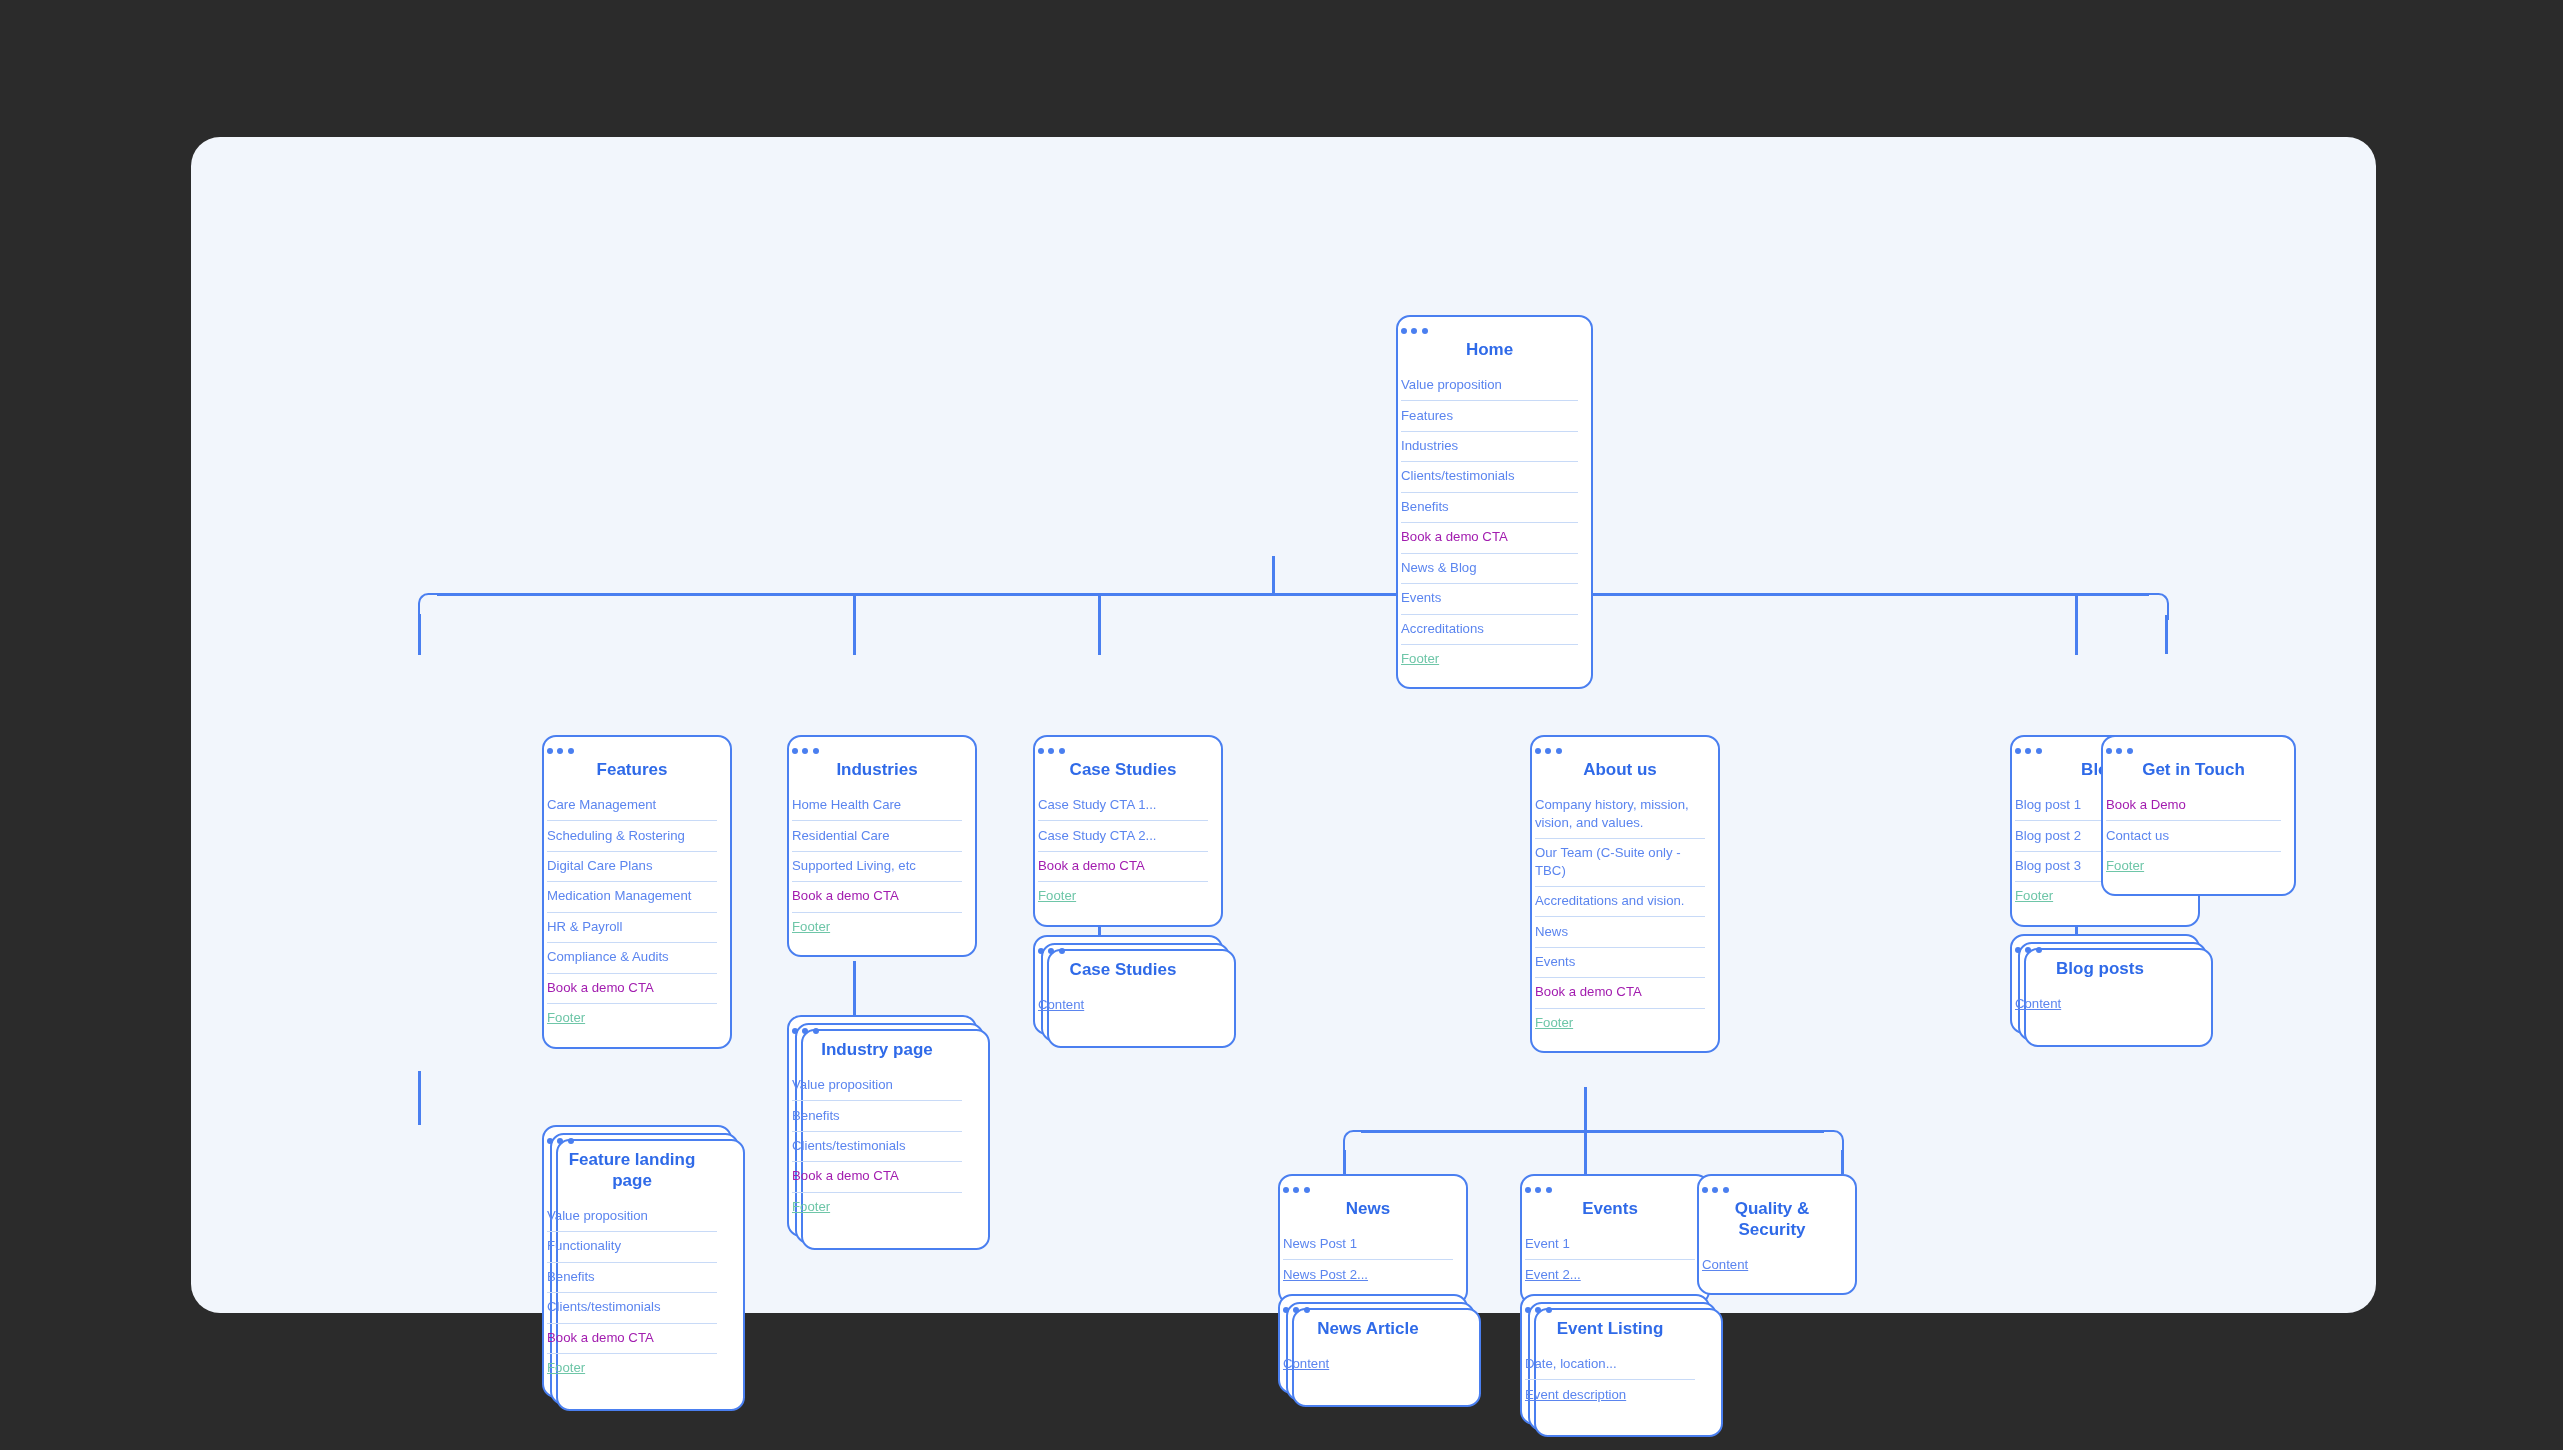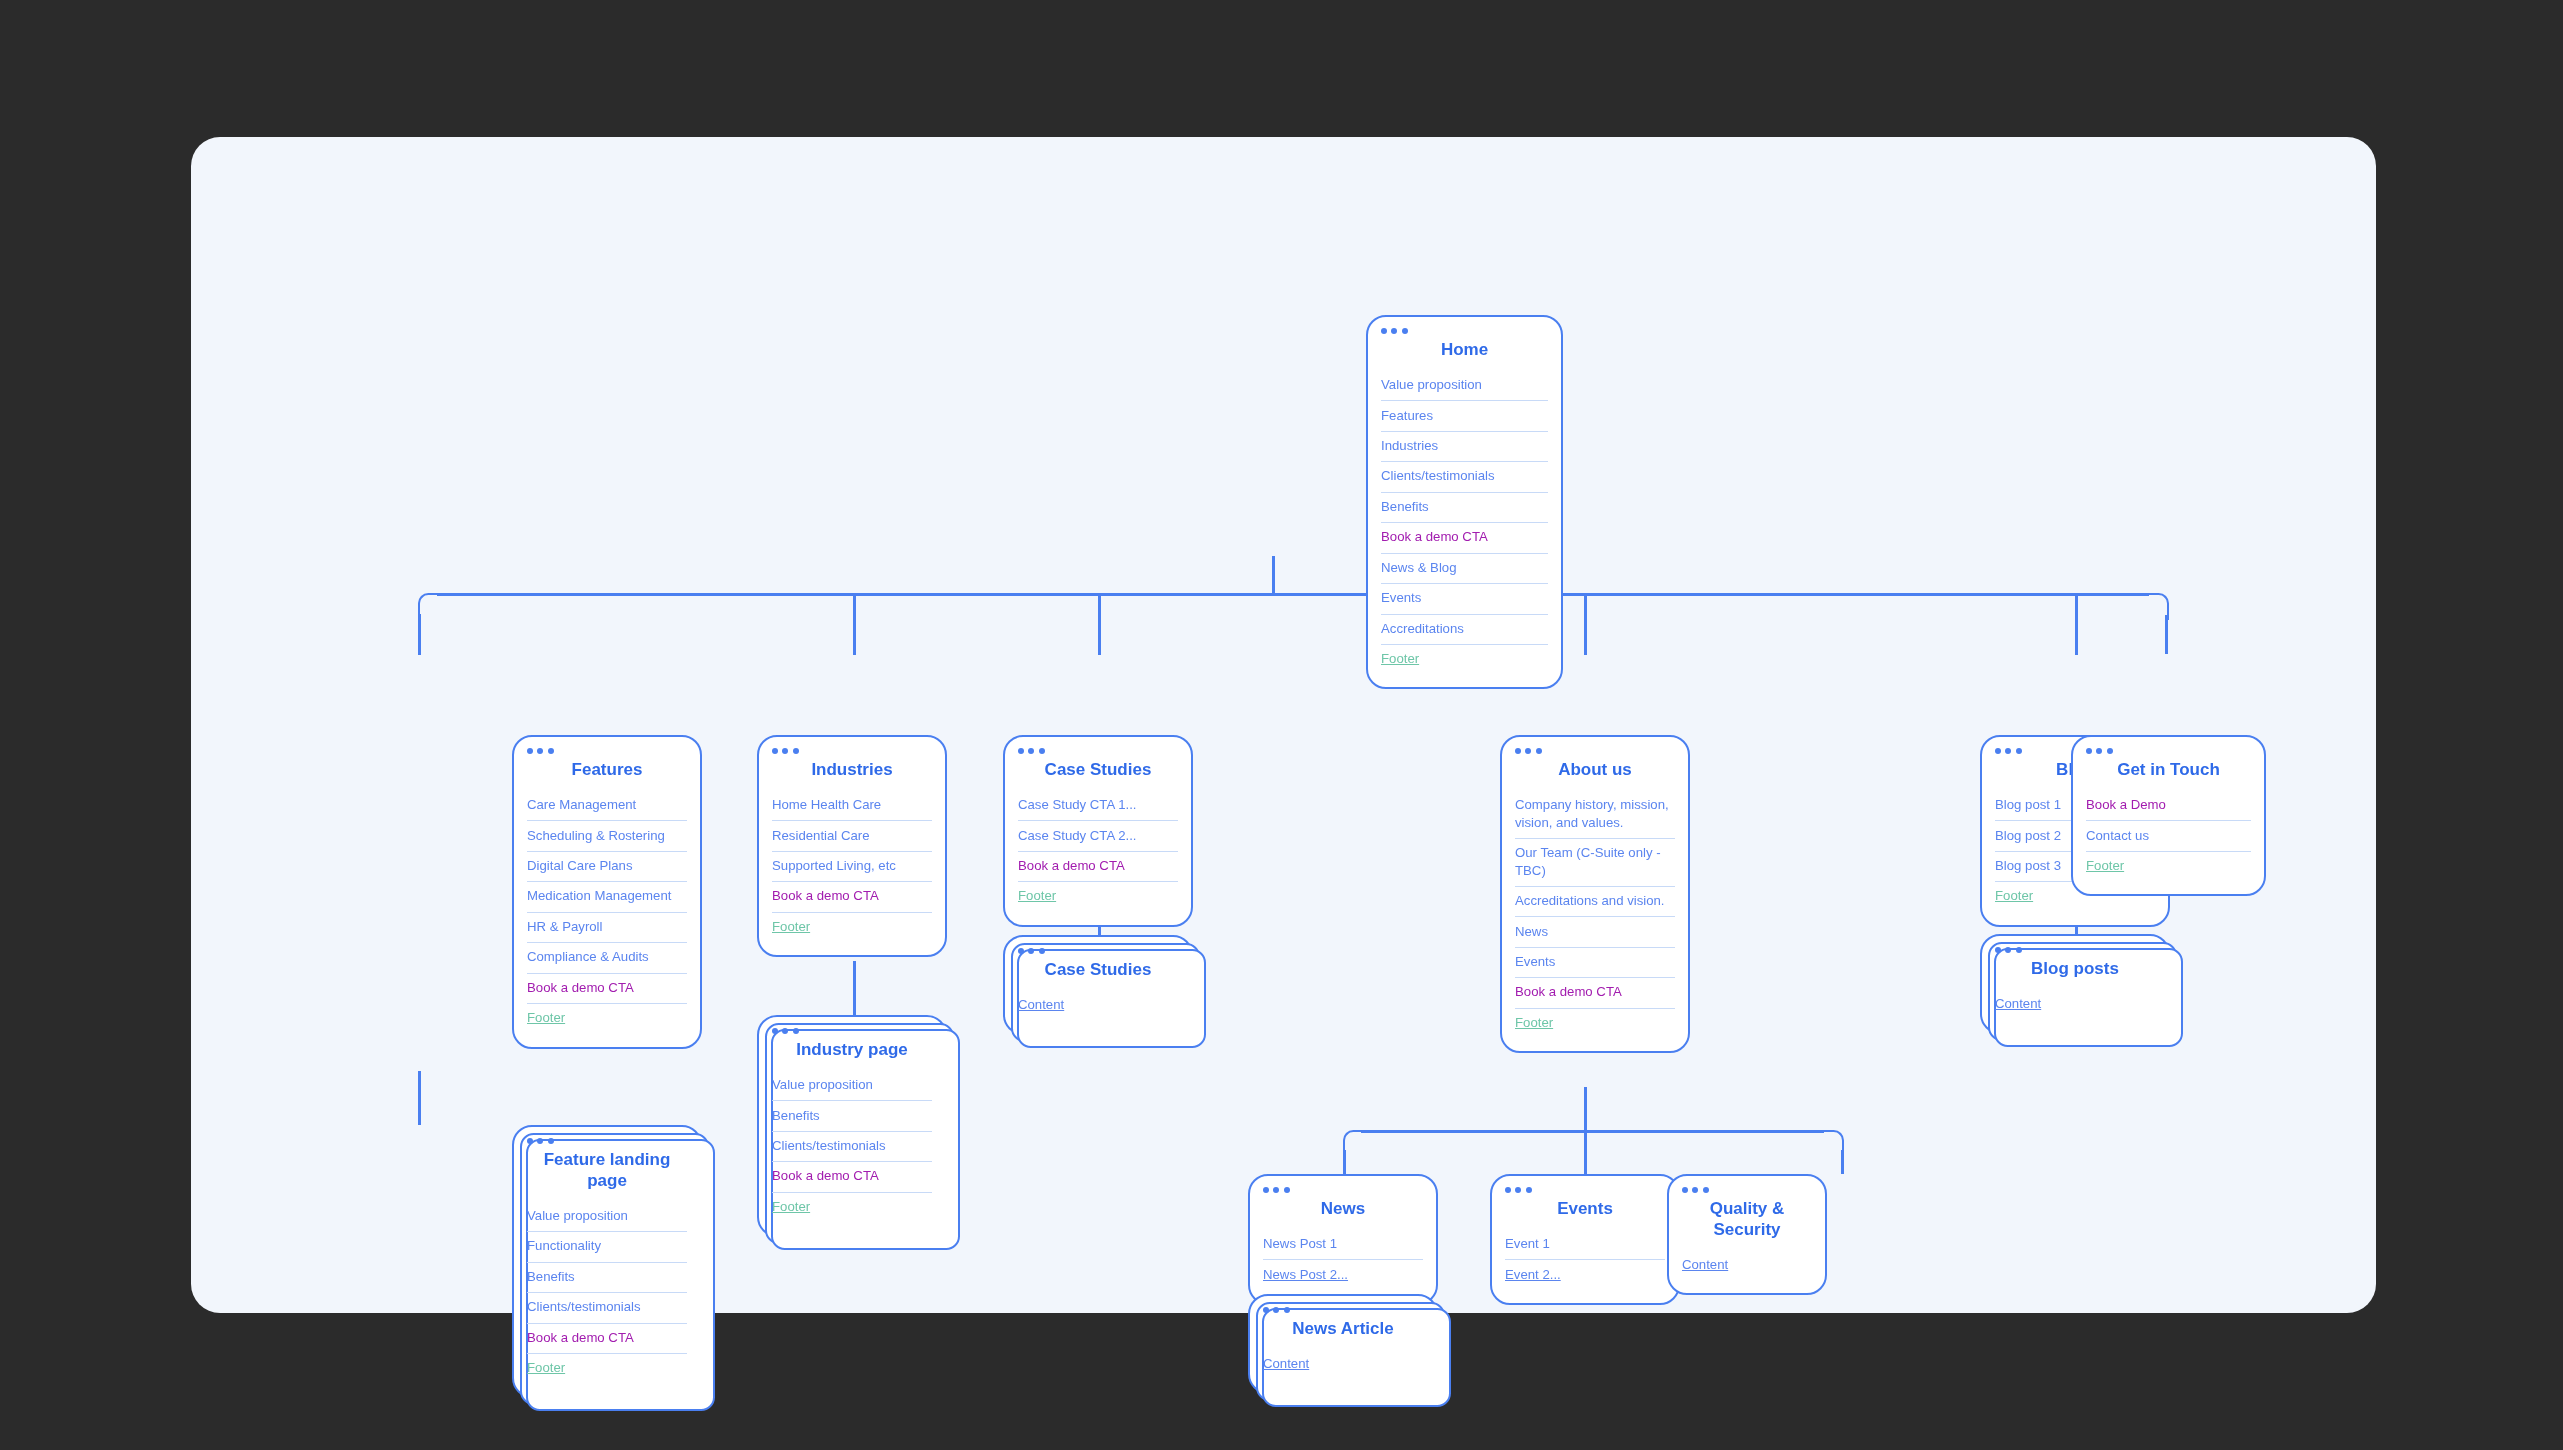--- a/index.html
+++ b/index.html
@@ -28,23 +28,24 @@
     border-radius: 10.3px;
   }
   .corner.tl { border-right: 0; border-bottom: 0; border-top-right-radius: 0; border-bottom-left-radius: 0; }
   .corner.tr { border-left: 0; border-bottom: 0; border-top-left-radius: 0; border-bottom-right-radius: 0; }
 
   
   .card {
     position: absolute;
     background: #ffffff;
     border: 2.6px solid #4a7ff0;
-    border-radius: 20px;
-    padding: 11px 13px 13px 13px;
+    border-radius: 14px;
+    padding: 11px 13px 13px 3px;
     z-index: 5;
+    margin-left: 30px;
   }
   .card.stacked::before,
   .card.stacked::after {
     content: "";
     position: absolute;
     border: 2.6px solid #4a7ff0;
     border-radius: 13.7px;
     background: #ffffff;
     z-index: -1;
   }
@@ -322,20 +323,32 @@
           <i></i>
           <i></i>
         </div>
       <div class="card-title">Events</div>
       <div class="rows">
           <div class="row">Event 1</div>
           <div class="row">Event 2...</div>
         </div>
     </div>
 
+    <div class="card stacked" style="left:1299px; top:1157px; width:190px;">
+      <div class="dots">
+          <i></i>
+          <i></i>
+          <i></i>
+        </div>
+      <div class="card-title">Event Listing</div>
+      <div class="rows">
+          <div class="row">Date, location...</div>
+          <div class="row">Event description</div>
+        </div>
+    </div>
 
     <div class="card" style="left:1476px; top:1037px; width:160px;">
       <div class="dots">
           <i></i>
           <i></i>
           <i></i>
         </div>
       <div class="card-title">Quality &amp; Security</div>
       <div class="rows">
           <div class="row">Content</div>

